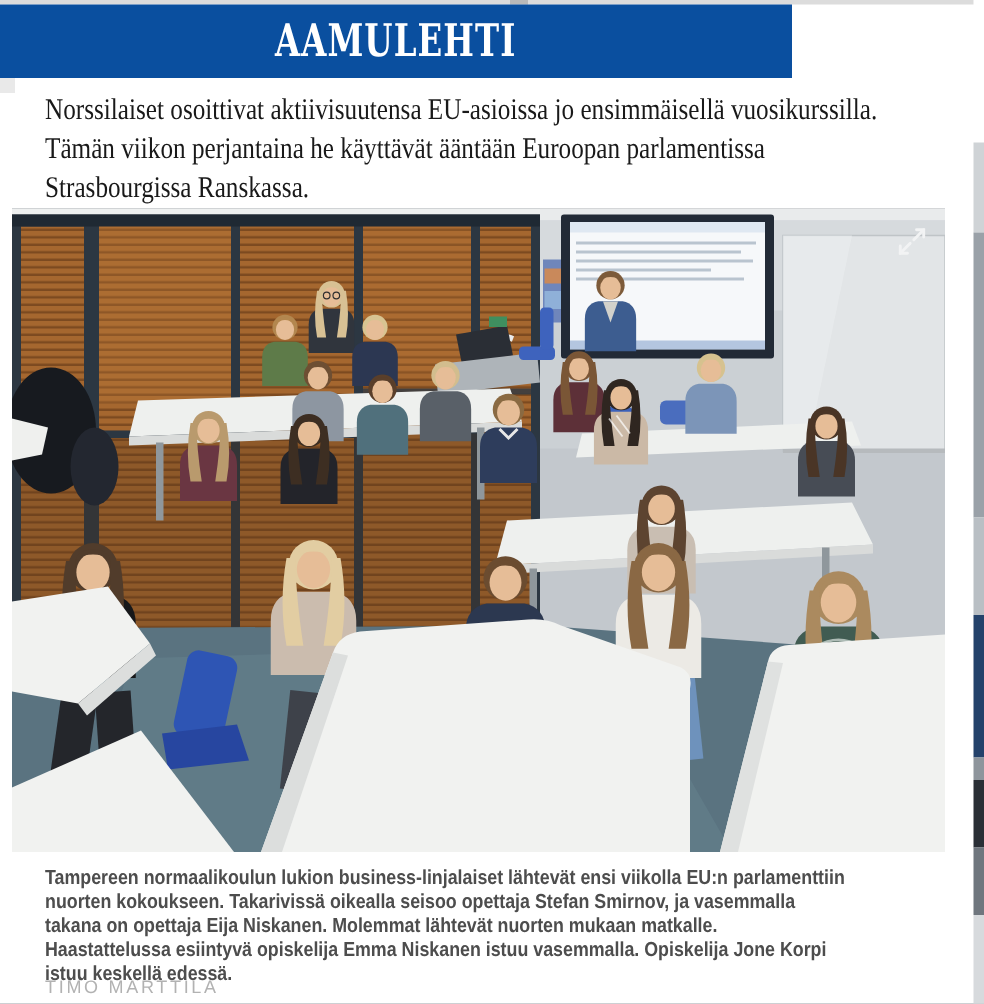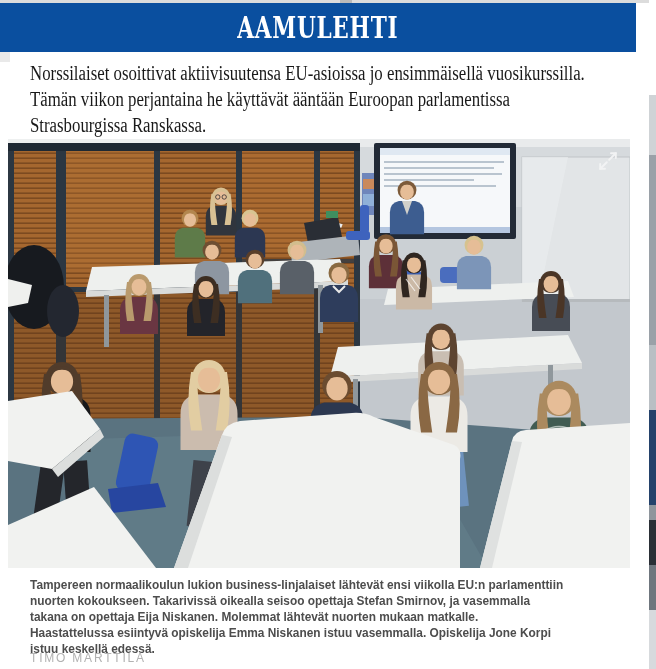--- a/index.html
+++ b/index.html
@@ -3,21 +3,21 @@
 <meta charset="utf-8">
 <style>
   html,body{margin:0;padding:0;}
   body{
     width:656px;height:669px;position:relative;overflow:hidden;
     background:#ffffff;font-family:"Liberation Sans",sans-serif;
   }
   .top-strip{position:absolute;left:0;top:0;width:656px;height:3px;background:#dcdcdc;}
   .top-tick{position:absolute;left:340px;top:0;width:12px;height:3px;background:#b9b9b9;}
   .header-bar{
-    position:absolute;left:0;top:3px;width:636px;height:49px;background:#0a4f9f;
+    position:absolute;left:0;top:3px;width:528px;height:49px;background:#0a4f9f;
     display:flex;align-items:center;justify-content:center;
   }
   .brand{
     color:#ffffff;font-family:"DejaVu Serif","Liberation Serif",serif;
     font-weight:700;font-size:30px;letter-spacing:1px;
     transform:scaleX(.72);transform-origin:50% 50%;white-space:nowrap;
   }
   .corner-notch{position:absolute;left:0;top:52px;width:10px;height:10px;background:#e9e9e9;}
   .lead{
     position:absolute;left:30px;top:60px;

